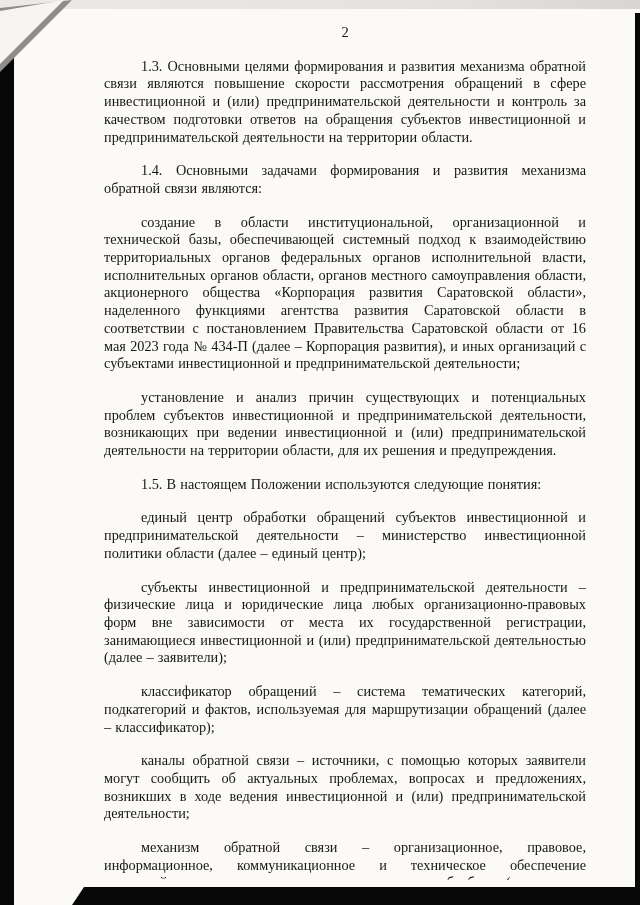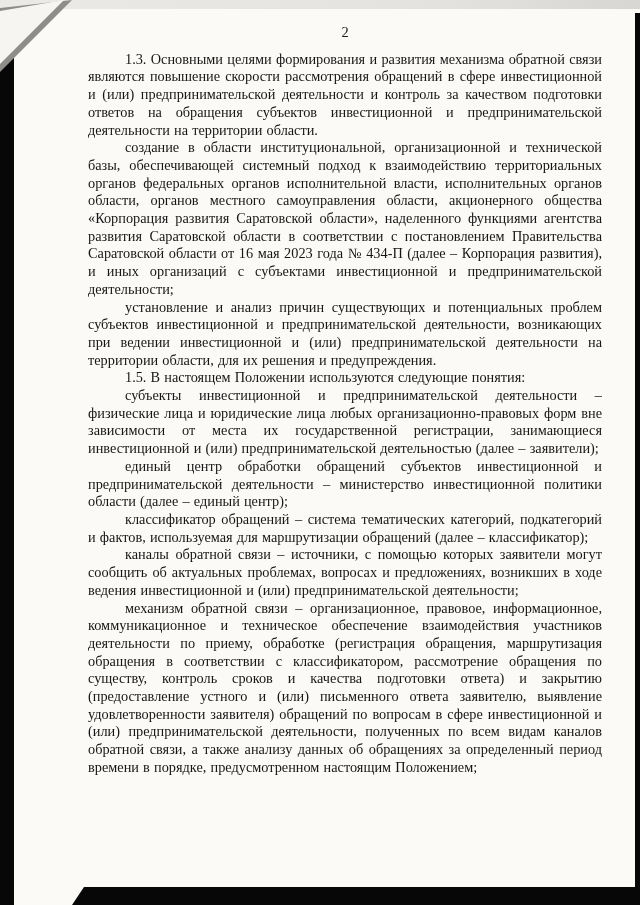--- a/index.html
+++ b/index.html
@@ -80,41 +80,42 @@
     word-spacing: 0.6px;
   }
   .page-number {
     text-align: center;
     margin-bottom: 9px;
     font-size: 14.5px;
     color: #1a1a1a;
   }
   .content p {
     text-indent: 37px;
-    margin: 0;
+    margin: 16px;
   }
 </style>
 </head>
 <body>
 
 <div class="scan-page">
 
   <div class="top-band"></div>
   <div class="edge-left"></div>
   <div class="edge-right"></div>
   <div class="edge-bottom"></div>
   <div class="corner-shadow"></div>
   <div class="corner-paper"></div>
 
   <div class="content">
     <div class="page-number">2</div>
     <p>1.3. Основными целями формирования и развития механизма обратной связи являются повышение скорости рассмотрения обращений в сфере инвестиционной и (или) предпринимательской деятельности и контроль за качеством подготовки ответов на обращения субъектов инвестиционной и предпринимательской деятельности на территории области.</p>
+    <p>1.4. Основными задачами формирования и развития механизма обратной связи являются:</p>
     <p>создание в области институциональной, организационной и технической базы, обеспечивающей системный подход к взаимодействию территориальных органов федеральных органов исполнительной власти, исполнительных органов области, органов местного самоуправления области, акционерного общества «Корпорация развития Саратовской области», наделенного функциями агентства развития Саратовской области в соответствии с постановлением Правительства Саратовской области от 16 мая 2023 года № 434-П (далее – Корпорация развития), и иных организаций с субъектами инвестиционной и предпринимательской деятельности;</p>
     <p>установление и анализ причин существующих и потенциальных проблем субъектов инвестиционной и предпринимательской деятельности, возникающих при ведении инвестиционной и (или) предпринимательской деятельности на территории области, для их решения и предупреждения.</p>
     <p>1.5. В настоящем Положении используются следующие понятия:</p>
+    <p>единый центр обработки обращений субъектов инвестиционной и предпринимательской деятельности – министерство инвестиционной политики области (далее – единый центр);</p>
     <p>субъекты инвестиционной и предпринимательской деятельности – физические лица и юридические лица любых организационно-правовых форм вне зависимости от места их государственной регистрации, занимающиеся инвестиционной и (или) предпринимательской деятельностью (далее – заявители);</p>
-    <p>единый центр обработки обращений субъектов инвестиционной и предпринимательской деятельности – министерство инвестиционной политики области (далее – единый центр);</p>
     <p>классификатор обращений – система тематических категорий, подкатегорий и фактов, используемая для маршрутизации обращений (далее – классификатор);</p>
     <p>каналы обратной связи – источники, с помощью которых заявители могут сообщить об актуальных проблемах, вопросах и предложениях, возникших в ходе ведения инвестиционной и (или) предпринимательской деятельности;</p>
     <p>механизм обратной связи – организационное, правовое, информационное, коммуникационное и техническое обеспечение взаимодействия участников деятельности по приему, обработке (регистрация обращения, маршрутизация обращения в соответствии с классификатором, рассмотрение обращения по существу, контроль сроков и качества подготовки ответа) и закрытию (предоставление устного и (или) письменного ответа заявителю, выявление удовлетворенности заявителя) обращений по вопросам в сфере инвестиционной и (или) предпринимательской деятельности, полученных по всем видам каналов обратной связи, а также анализу данных об обращениях за определенный период времени в порядке, предусмотренном настоящим Положением;</p>
   </div>
 
 </div>
 
 </body></html>

